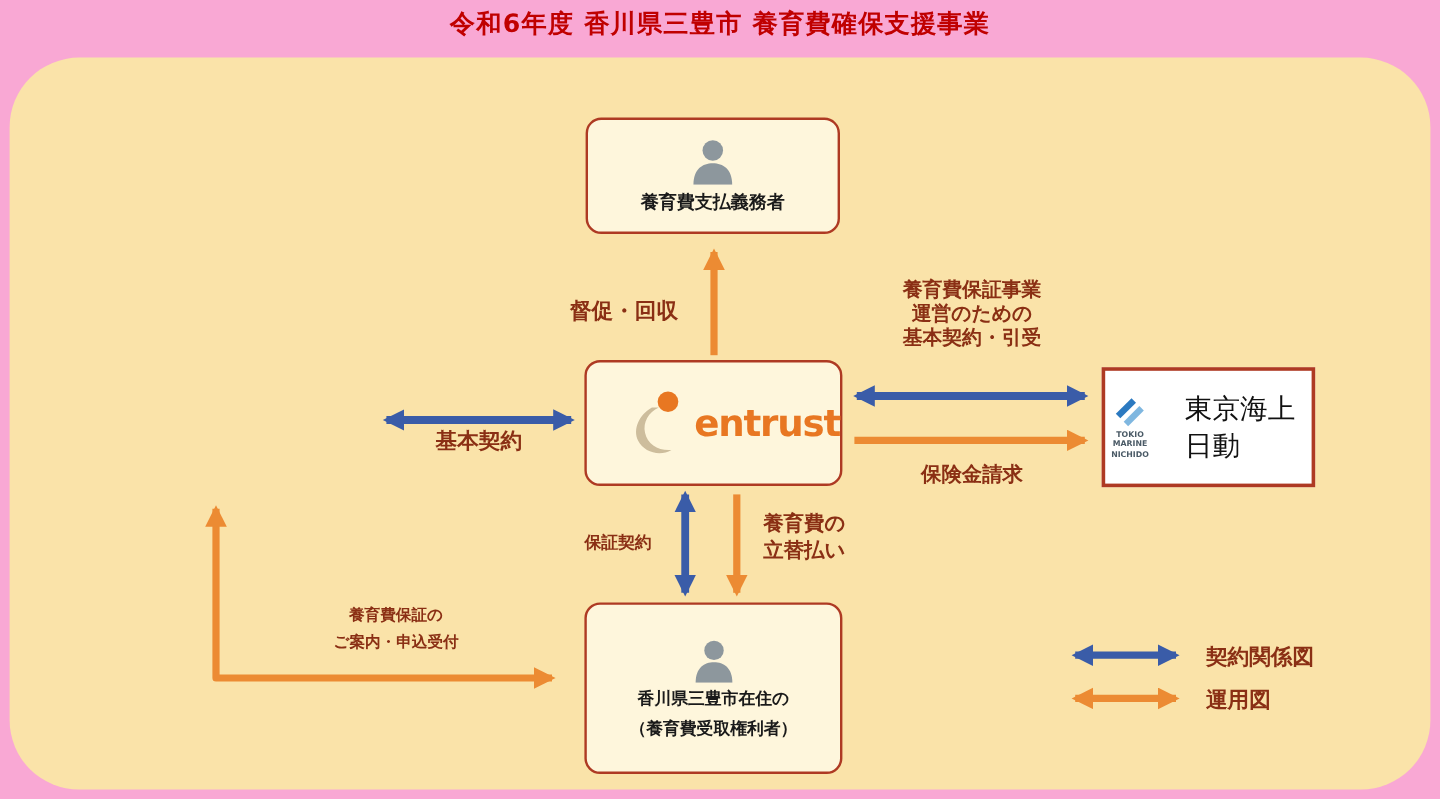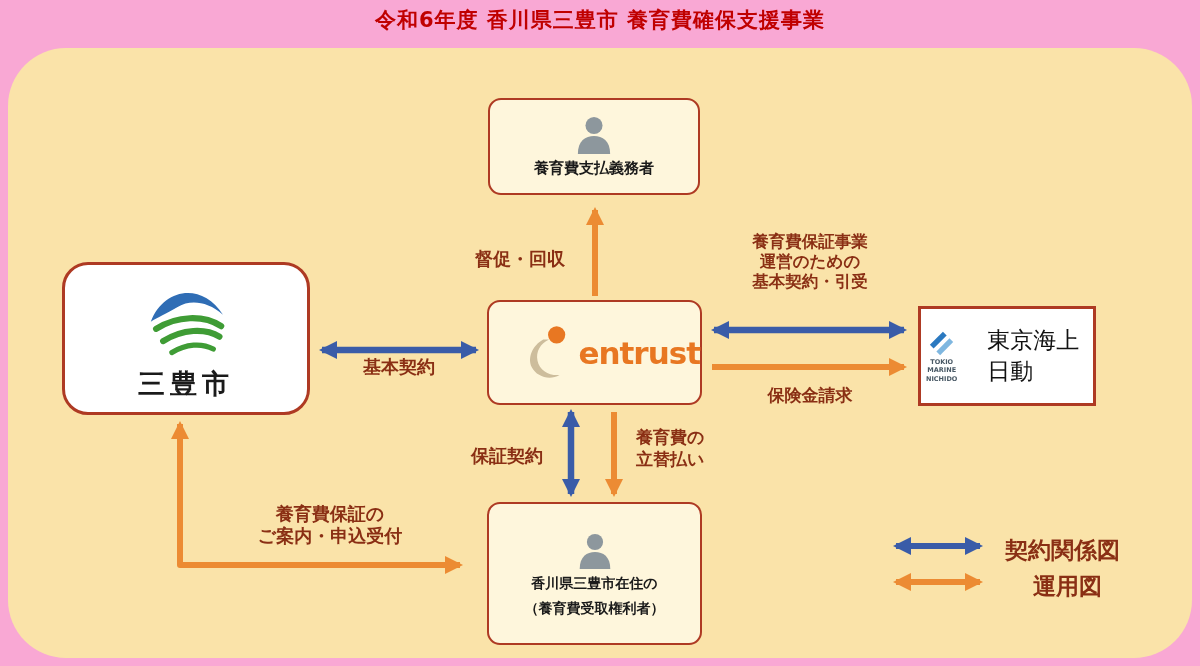--- a/index.html
+++ b/index.html
@@ -24,26 +24,26 @@
   .tokio-mark-col{display:flex;flex-direction:column;align-items:center;gap:1px;}
   .tokio-caption{font-size:6.5px;line-height:1.25;color:#4a5a66;text-align:center;font-weight:bold;}
   .tokio-name{font-size:23px;font-weight:normal;color:#111;}
   .node-parent{left:479px;top:454px;width:215px;height:143px;gap:4px;padding-top:4px;}
   .parent-line{font-size:14px;font-weight:bold;color:#1a1a1a;line-height:1.5;}
   .lbl{position:absolute;font-weight:bold;color:#8A2F14;}
   .lbl-basic{left:311px;top:262px;width:160px;text-align:center;font-size:18px;margin-top:45px;}
   .lbl-collection{left:452px;top:199px;width:120px;text-align:center;font-size:18px;}
   .lbl-insdev{left:706px;top:184px;width:192px;text-align:center;font-size:16.5px;line-height:20px;}
   .lbl-claim{left:706px;top:336px;width:192px;text-align:center;font-size:17px;}
-  .lbl-guarantee{left:392px;top:396px;width:143px;text-align:right;font-size:18px;}
+  .lbl-guarantee{left:392px;top:396px;width:143px;text-align:right;font-size:14px;}
   .lbl-advance{left:628px;top:378px;width:130px;text-align:left;font-size:17px;line-height:22px;}
-  .lbl-application{left:212px;top:455px;width:220px;text-align:center;font-size:18px;line-height:22px;}
-  .legend-label{position:absolute;font-weight:bold;color:#8A2F14;font-size:23px;}
+  .lbl-application{left:212px;top:455px;width:220px;text-align:center;font-size:13px;line-height:22px;}
+  .legend-label{position:absolute;font-weight:bold;color:#8A2F14;font-size:18px;}
   .legend-contract{left:997px;top:487px;}
-  .legend-operation{left:997px;top:523px;margin-left:28px;}
+  .legend-operation{left:997px;top:523px;}
 </style>
 </head>
 <body>
 
 <div class="stage">
 
   <div class="title">令和6年度 香川県三豊市 養育費確保支援事業</div>
 
   <div class="canvas">
 
@@ -77,29 +77,20 @@
     </svg>
 
     <div class="node cream node-obligor">
       <svg width="42" height="38" viewBox="0 0 42 40">
         <circle cx="21" cy="10" r="9" fill="#8D979D"></circle>
         <path d="M4 40 C4 26 12 21 21 21 C30 21 38 26 38 40 Z" fill="#8D979D"></path>
       </svg>
       <div class="cap">養育費支払義務者</div>
     </div>
 
-    <div class="node white node-mitoyo">
-      <svg width="92" height="88" viewBox="0 0 100 100">
-        <path d="M10 52 C24 14 68 6 92 44 C74 28 54 27 41 35 C27 43 18 47 10 52 Z" fill="#2F6DB5"></path>
-        <path d="M16 60 C40 45 70 44 90 57" stroke="#3F9C35" stroke-width="7" fill="none" stroke-linecap="round"></path>
-        <path d="M24 74 C46 60 72 59 88 69" stroke="#3F9C35" stroke-width="7" fill="none" stroke-linecap="round"></path>
-        <path d="M34 87 C50 77 68 76 81 83" stroke="#3F9C35" stroke-width="6" fill="none" stroke-linecap="round"></path>
-      </svg>
-      <div class="mitoyo-name">三豊市</div>
-    </div>
 
     <div class="node cream node-entrust">
       <svg width="44" height="56" viewBox="0 0 46 58">
         <circle cx="31" cy="10" r="9" fill="#E87722"></circle>
         <path d="M17 15 C6 21 0 34 5 44 C10 54 24 58 34 52 C23 53 13 47 11 37 C9 28 14 19 23 15 Z" fill="#CDBD9C"></path>
       </svg>
       <div class="entrust-word">entrust</div>
     </div>
 
     <div class="node white node-tokio">

